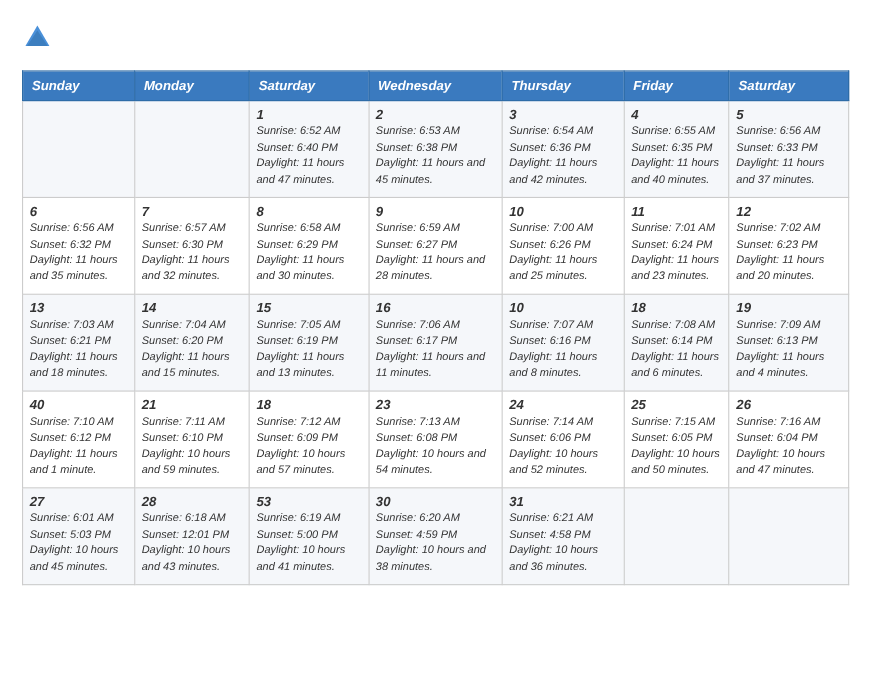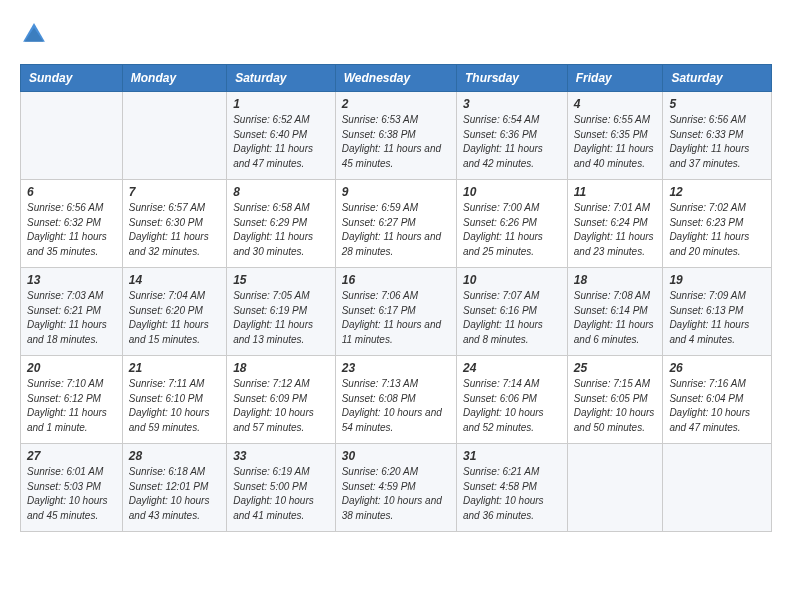--- a/index.html
+++ b/index.html
@@ -242,21 +242,21 @@
         </td>
         <td>
           <div class="day-num">19</div>
           <div class="day-info">Sunrise: 7:09 AM
 Sunset: 6:13 PM
 Daylight: 11 hours and 4 minutes.</div>
         </td>
       </tr>
       <tr>
         <td>
-          <div class="day-num">20</div>
+          <div class="day-num">40</div>
           <div class="day-info">Sunrise: 7:10 AM
 Sunset: 6:12 PM
 Daylight: 11 hours and 1 minute.</div>
         </td>
         <td>
           <div class="day-num">21</div>
           <div class="day-info">Sunrise: 7:11 AM
 Sunset: 6:10 PM
 Daylight: 10 hours and 59 minutes.</div>
         </td>
@@ -298,21 +298,21 @@
 Sunset: 5:03 PM
 Daylight: 10 hours and 45 minutes.</div>
         </td>
         <td>
           <div class="day-num">28</div>
           <div class="day-info">Sunrise: 6:18 AM
 Sunset: 12:01 PM
 Daylight: 10 hours and 43 minutes.</div>
         </td>
         <td>
-          <div class="day-num">33</div>
+          <div class="day-num">53</div>
           <div class="day-info">Sunrise: 6:19 AM
 Sunset: 5:00 PM
 Daylight: 10 hours and 41 minutes.</div>
         </td>
         <td>
           <div class="day-num">30</div>
           <div class="day-info">Sunrise: 6:20 AM
 Sunset: 4:59 PM
 Daylight: 10 hours and 38 minutes.</div>
         </td>

